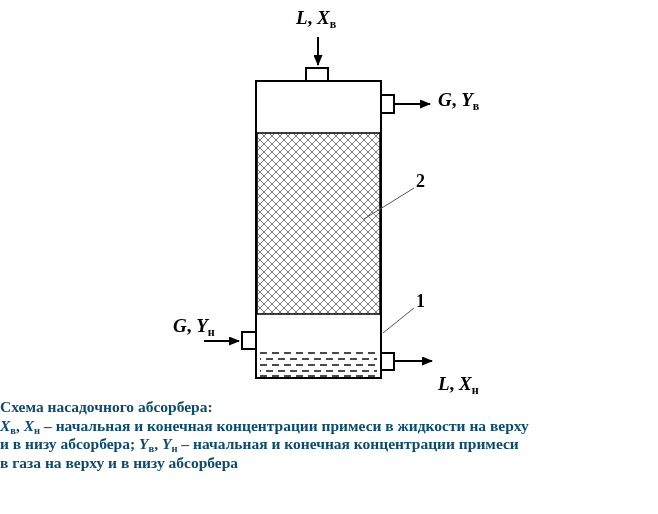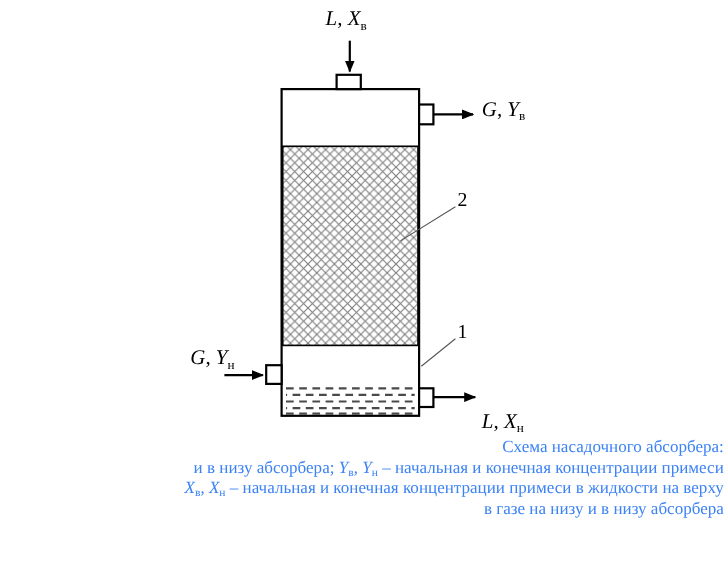--- a/index.html
+++ b/index.html
@@ -3,20 +3,21 @@
 <meta charset="utf-8">
 <style>
   html, body { margin: 0; padding: 0; }
   body { font-family: "Liberation Serif", serif; background: #ffffff; }
   .page {
     position: relative;
     width: 658px;
     height: 514px;
     background: #ffffff;
     overflow: hidden;
+    font-weight: bold;
   }
   .diagram-svg { position: absolute; left: 0; top: 0; }
   .stream-label {
     position: absolute;
     font-family: "Liberation Serif", serif;
     font-size: 19px;
     color: #000;
     white-space: nowrap;
     line-height: 1;
   }
@@ -33,25 +34,25 @@
     font-family: "Liberation Serif", serif;
     font-size: 18px;
     color: #000;
     line-height: 1;
   }
   .caption {
     position: absolute;
     left: 0;
     top: 398px;
     width: 658px;
-    text-align: right;
+    text-align: left;
     font-family: "Liberation Serif", serif;
     font-size: 15.5px;
     line-height: 18.5px;
-    color: #3b82f6;
+    color: #0c4a6e;
   }
   .caption-line { white-space: pre-wrap; }
   .caption-line i { font-style: italic; }
   .caption-line sub {
     font-style: normal;
     font-size: 10.5px;
     line-height: 0;
     vertical-align: -3px;
   }
 </style>
@@ -114,18 +115,18 @@
 
   <span class="stream-label" style="left: 438px; top: 342px; margin-top: 32px;">
     <i>L</i><span class="sep">, </span><i>X</i><sub>н</sub>
   </span>
 
   <span class="callout-number" style="left: 416px; top: 172px;">2</span>
   <span class="callout-number" style="left: 416px; top: 292px;">1</span>
 
   <div class="caption">
       <div class="caption-line"><span>Схема насадочного абсорбера:</span></div>
+      <div class="caption-line"><i>X</i><sub>в</sub><span>, </span><i>X</i><sub>н</sub><span> – начальная и конечная концентрации примеси в жидкости на верху</span></div>
       <div class="caption-line"><span>и в низу абсорбера; </span><i>Y</i><sub>в</sub><span>, </span><i>Y</i><sub>н</sub><span> – начальная и конечная концентрации примеси</span></div>
-      <div class="caption-line"><i>X</i><sub>в</sub><span>, </span><i>X</i><sub>н</sub><span> – начальная и конечная концентрации примеси в жидкости на верху</span></div>
-      <div class="caption-line"><span>в газе на низу и в низу абсорбера</span></div>
+      <div class="caption-line"><span>в газа на верху и в низу абсорбера</span></div>
     </div>
 
 </div>
 
 </body></html>

